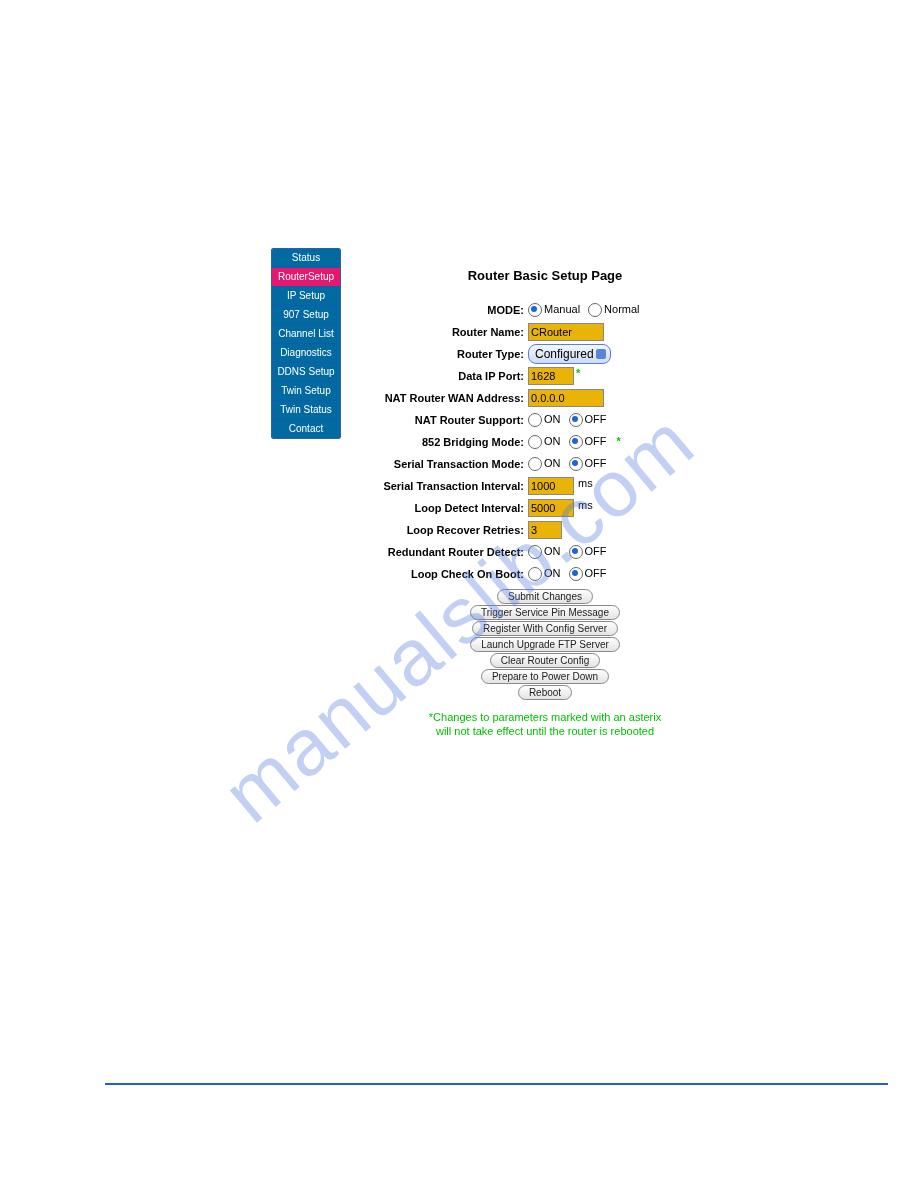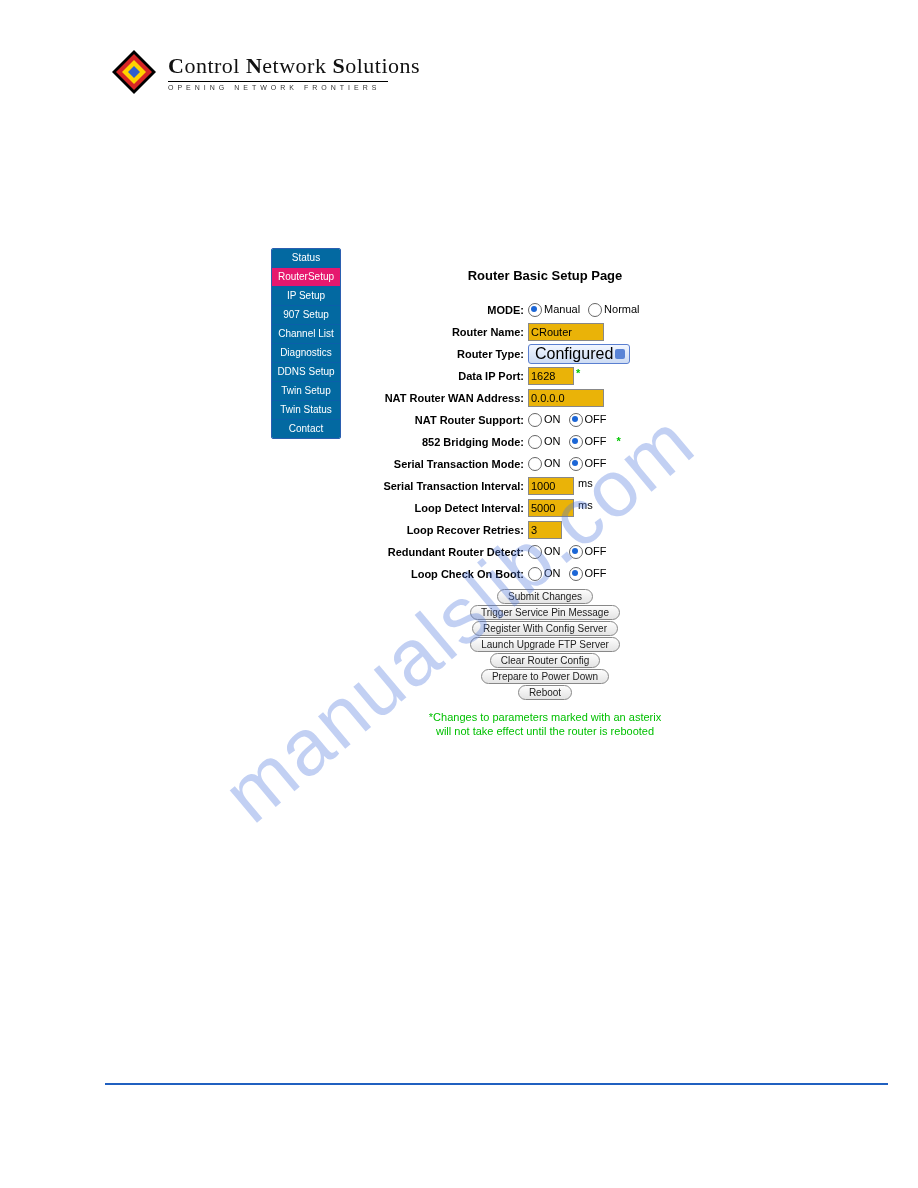--- a/index.html
+++ b/index.html
@@ -113,25 +113,25 @@
     font-size: 11px;
     height: 16px;
     border: 1px solid #888;
     background: #eab308;
     padding: 0 2px;
   }
   .text-input.w70 { width: 70px; }
   .text-input.w40 { width: 40px; }
   .text-input.w30 { width: 28px; }
   .select-box {
-    font-size: 16px;
+    font-size: 12px;
     height: 18px;
     border: 1px solid #5a7fd0;
     background: linear-gradient(#f2f6ff,#cddbf3);
-    border-radius: 3px;
+    border-radius: 8px;
     padding: 0 16px 0 6px;
     position: relative;
     display: inline-flex;
     align-items: center;
     cursor: pointer;
   }
   .select-box::after {
     content: "";
     position: absolute;
     right: 4px;
@@ -211,37 +211,20 @@
     right: 30px;
     top: 1077px;
     border: 0;
     border-top: 2px solid #2060c0;
   }
 </style>
 </head>
 <body>
 <div class="page">
 
-<div class="header">
-  <div class="logo-icon">
-    <svg viewBox="0 0 48 48" width="48" height="48">
-      <polygon points="24,2 46,24 24,46 2,24" fill="#000"></polygon>
-      <polygon points="24,6 42,24 24,42 6,24" fill="#d62626"></polygon>
-      <polygon points="24,12 36,24 24,36 12,24" fill="#ffd400"></polygon>
-      <polygon points="24,18 30,24 24,30 18,24" fill="#2e5fcf"></polygon>
-    </svg>
-  </div>
-  <div class="brand">
-    <div class="brand-title">
-      <span class="cap">C</span>ontrol <span class="cap">N</span>etwork <span class="cap">S</span>olutions
-    </div>
-    <hr class="brand-rule">
-    <div class="brand-tag">OPENING NETWORK FRONTIERS</div>
-  </div>
-</div>
 
 <div class="watermark">manualslib.com</div>
 
 <div class="sidebar">
   <div class="sidebar-item">Status</div>
   <div class="sidebar-item active">RouterSetup</div>
   <div class="sidebar-item">IP Setup</div>
   <div class="sidebar-item">907 Setup</div>
   <div class="sidebar-item">Channel List</div>
   <div class="sidebar-item">Diagnostics</div>

